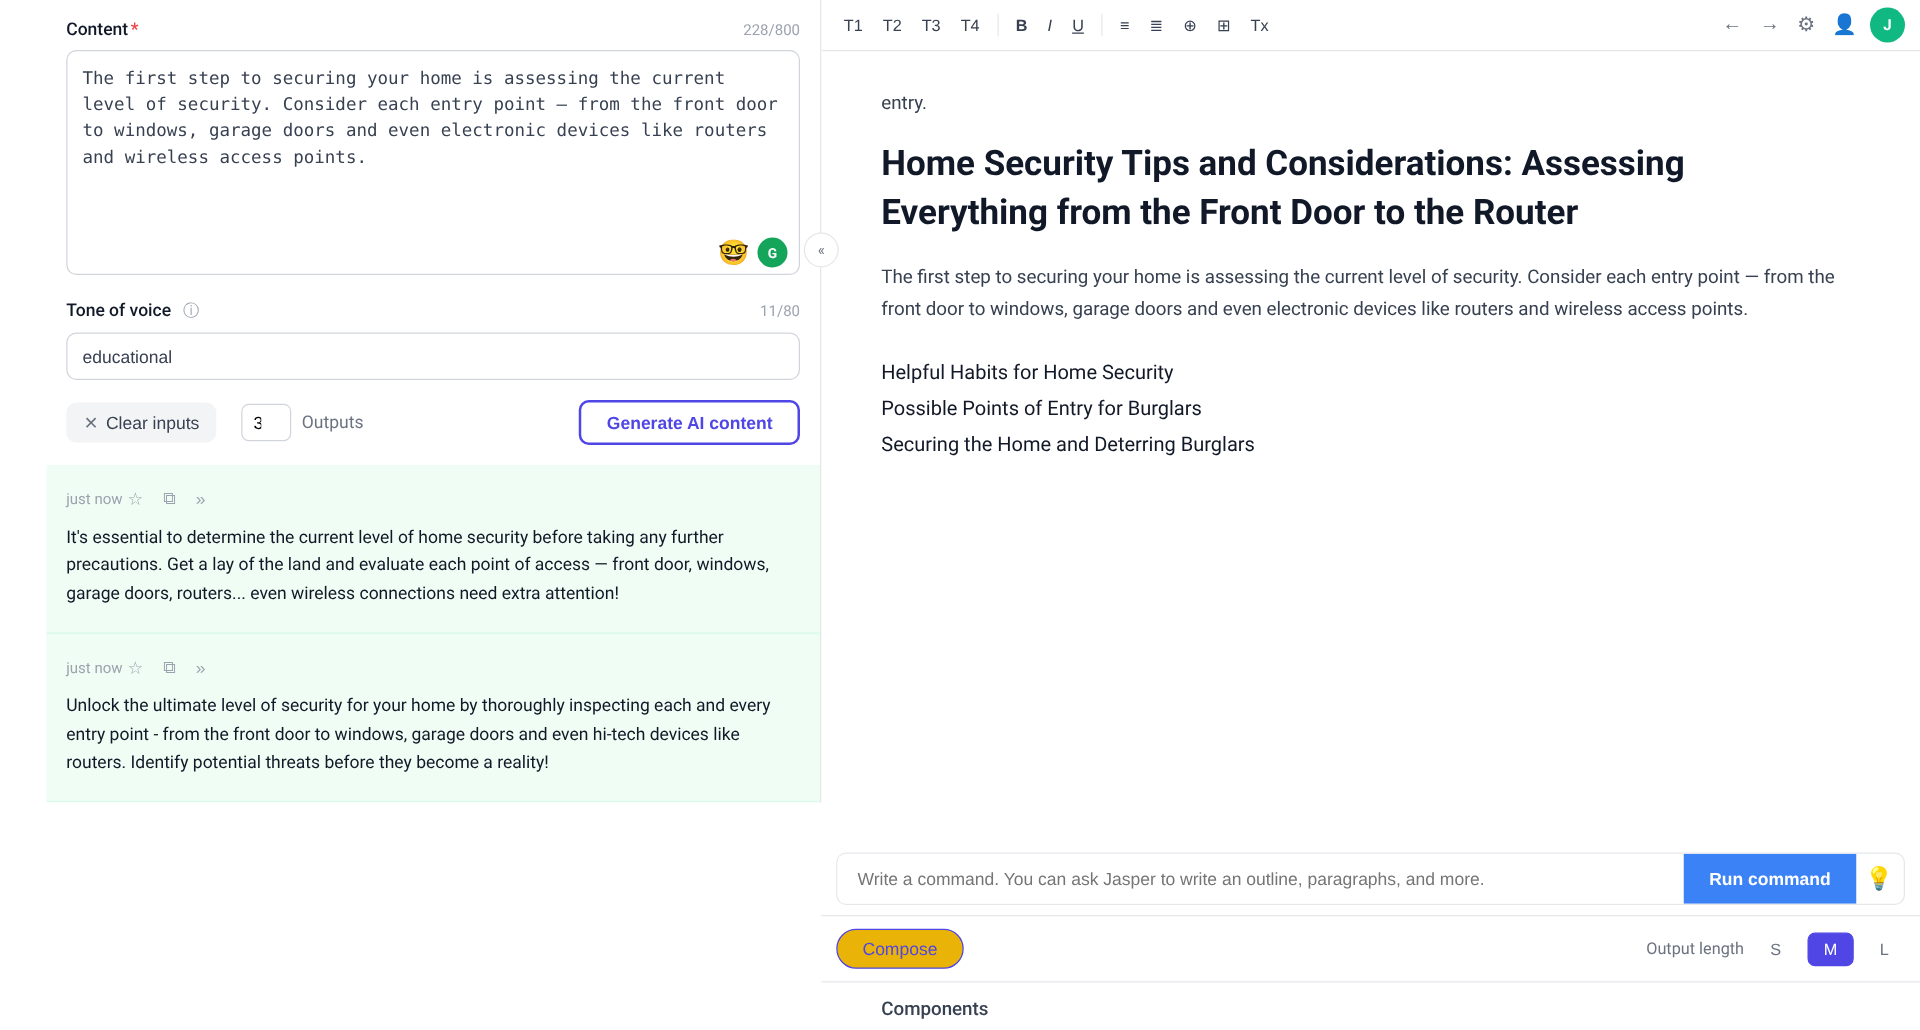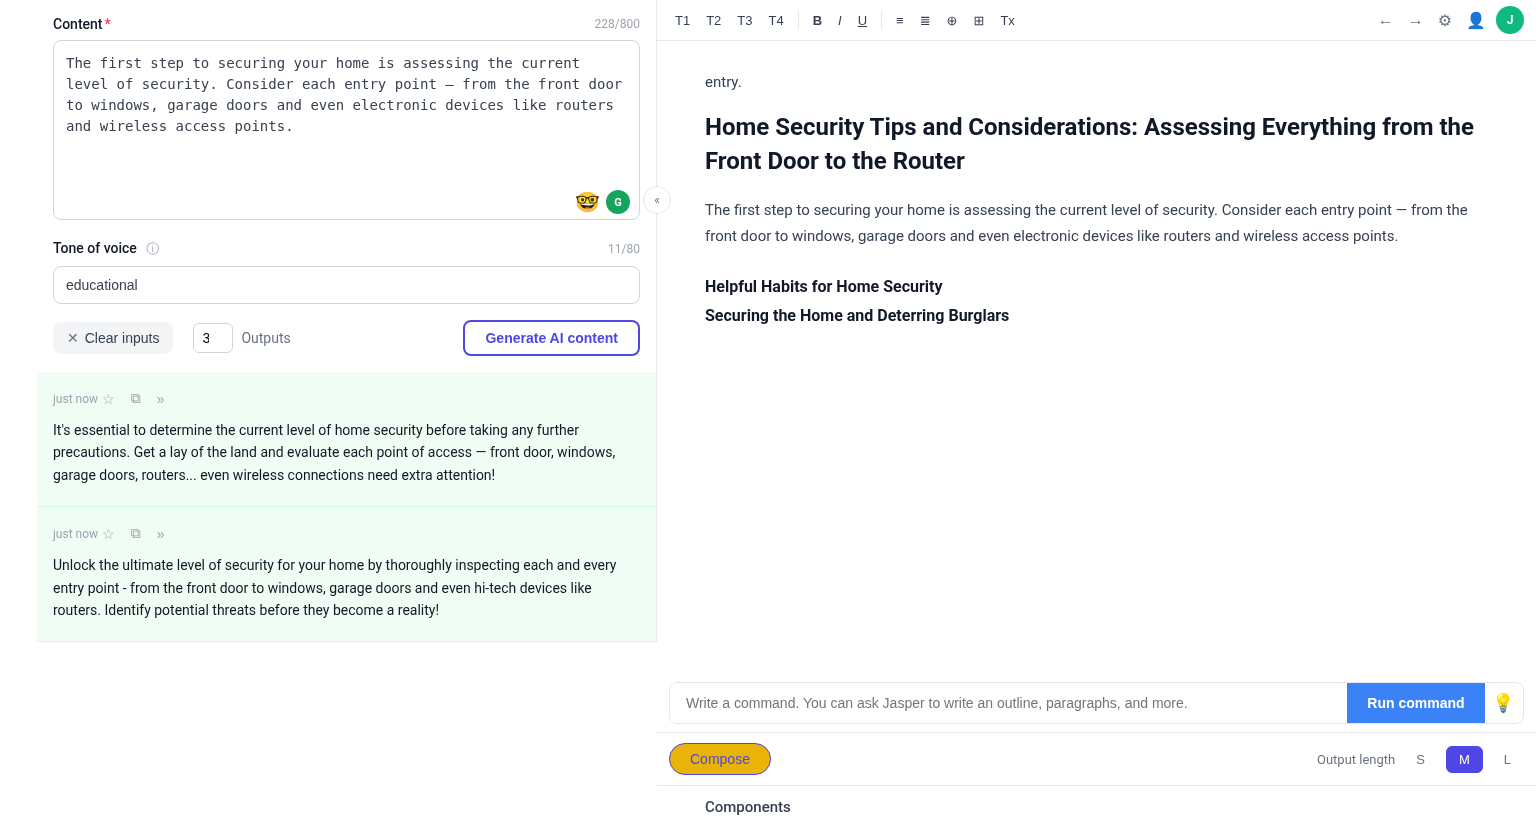--- a/index.html
+++ b/index.html
@@ -279,37 +279,37 @@
       font-weight: bold;
     }
 
     .editor-content {
       flex: 1;
       padding: 32px 48px;
       overflow-y: auto;
     }
 
     .editor-content .article-title {
-      font-size: 24px;
+      font-size: 28px;
       font-weight: 700;
       color: #111827;
       margin-bottom: 20px;
       line-height: 1.4;
     }
 
     .editor-content .article-body {
       font-size: 15px;
       color: #374151;
       line-height: 1.7;
       margin-bottom: 28px;
     }
 
     .editor-content .section-heading {
       font-size: 16px;
-      font-weight: 700;
+      font-weight: 400;
       color: #111827;
       margin-bottom: 10px;
     }
 
     .command-bar {
       border: 1px solid #e5e7eb;
       border-radius: 8px;
       margin: 0 12px 8px 12px;
       display: flex;
       align-items: center;
@@ -524,20 +524,21 @@
 
   <div class="editor-content" contenteditable="true" style="">
     <p style="font-size:15px;color:#374151;margin-bottom:20px;">entry.</p>
 
     <h2 class="article-title">Home Security Tips and Considerations: Assessing Everything from the Front Door to the Router</h2>
 
     <p class="article-body">The first step to securing your home is assessing the current level of security. Consider each entry point — from the front door to windows, garage doors and even electronic devices like routers and wireless access points.</p>
 
     <div>
       <h3 class="section-heading">Helpful Habits for Home Security</h3>
+      <h3 class="section-heading">Possible Points of Entry for Burglars</h3>
       <h3 class="section-heading">Securing the Home and Deterring Burglars</h3>
     </div>
   </div>
 
   <div class="command-bar">
     <input class="command-input" type="text" placeholder="Write a command. You can ask Jasper to write an outline, paragraphs, and more." style="">
     <button class="run-command-btn">Run command</button>
     <button class="lightbulb-btn">💡</button>
   </div>
 

